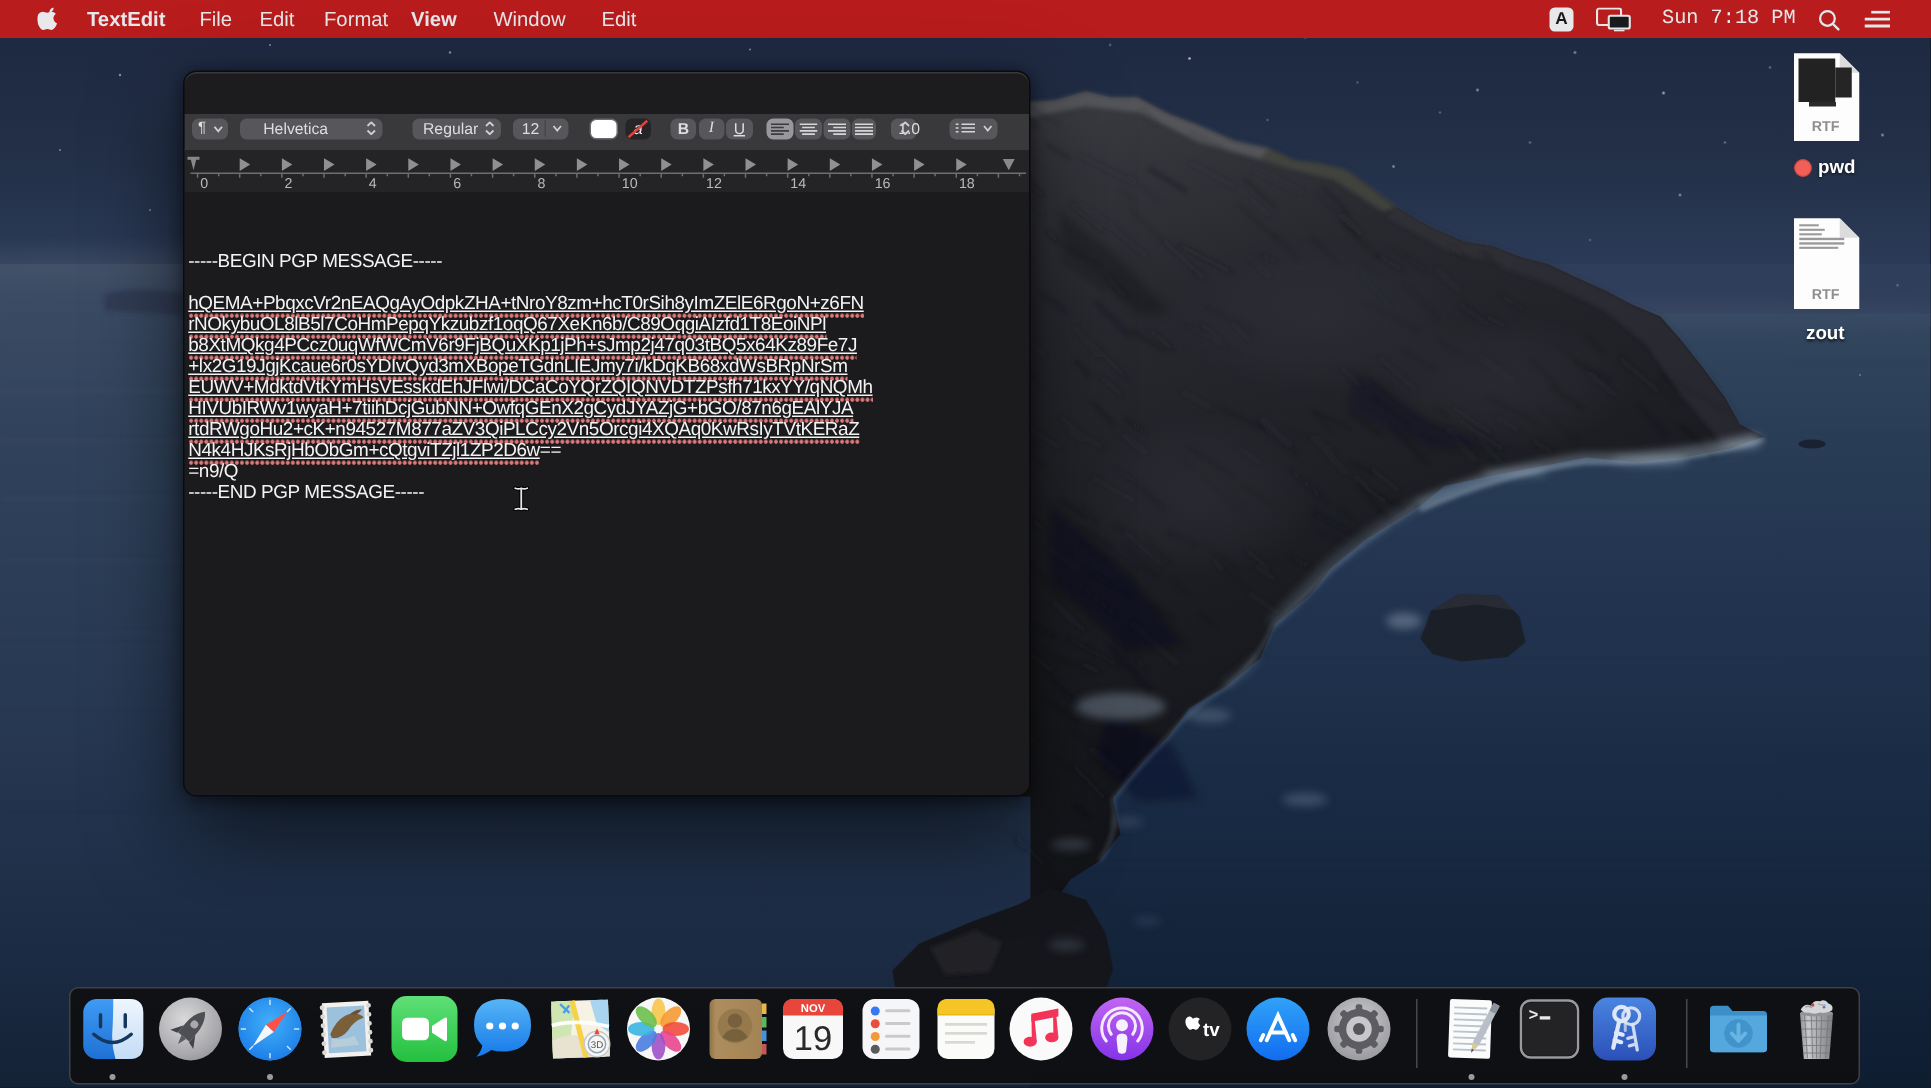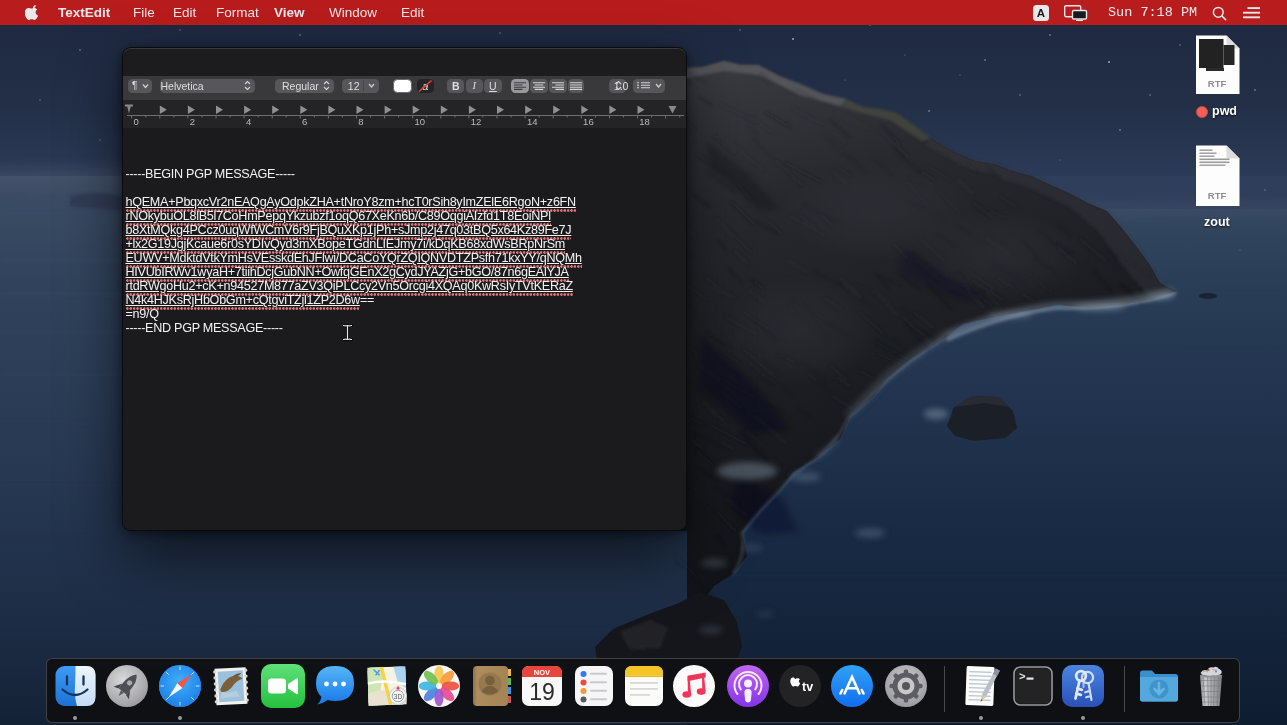--- a/index.html
+++ b/index.html
@@ -446,21 +446,21 @@
 <div id="win" class="abs">
   <div id="toolbar" class="abs"></div>
 
   <div class="w" style="left:5px;width:24px;">
     <span style="position:absolute;left:4px;top:0;font-size:10px;">¶</span>
     <svg style="position:absolute;right:3px;top:4px" width="7" height="6" viewBox="0 0 7 6">
         <path d="M1,1.5 L3.5,4.5 L6,1.5" stroke="#cfcfd2" stroke-width="1.3" fill="none"></path>
       </svg>
   </div>
   <div class="w" style="left:36.5px;width:95.5px;">
-    <span style="position:absolute;left:1px;">Helvetica</span>
+    <span style="position:absolute;left:16px;">Helvetica</span>
     <svg style="position:absolute;right:4px;top:2.5px" width="7" height="9" viewBox="0 0 7 9">
         <path d="M1,3 L3.5,0.5 L6,3 M1,6 L3.5,8.5 L6,6" stroke="#cfcfd2" stroke-width="1.2" fill="none"></path>
       </svg>
   </div>
   <div class="w" style="left:152px;width:59px;">
     <span style="position:absolute;left:7px;">Regular</span>
     <svg style="position:absolute;right:4px;top:2.5px" width="7" height="9" viewBox="0 0 7 9">
         <path d="M1,3 L3.5,0.5 L6,3 M1,6 L3.5,8.5 L6,6" stroke="#cfcfd2" stroke-width="1.2" fill="none"></path>
       </svg>
   </div>
@@ -514,21 +514,21 @@
   <div class="w" style="left:444.7px;width:16.8px;">
     <svg style="position:absolute;left:2.5px;top:3px" width="12" height="8" viewBox="0 0 12 8">
         <g stroke="#d6d6d8" stroke-width="1.1">
           <line x1="0" y1="0.8" x2="12" y2="0.8"></line>
           <line x1="0" y1="3" x2="12" y2="3"></line>
           <line x1="0" y1="5.2" x2="12" y2="5.2"></line>
           <line x1="0" y1="7.4" x2="12" y2="7.4"></line>
         </g>
       </svg>
   </div>
-  <div class="w" style="left:470.8px;width:17px;margin-left:15px;">
+  <div class="w" style="left:470.8px;width:17px;">
     <span style="position:absolute;left:5px;">1.0</span>
     <svg style="position:absolute;right:3.5px;top:2.5px" width="7" height="9" viewBox="0 0 7 9">
         <path d="M1,3 L3.5,0.5 L6,3 M1,6 L3.5,8.5 L6,6" stroke="#cfcfd2" stroke-width="1.2" fill="none"></path>
       </svg>
   </div>
   <div class="w" style="left:510.4px;width:31.5px;">
     <svg style="position:absolute;left:4px;top:3.5px" width="13" height="7" viewBox="0 0 13 7">
         <g stroke="#d6d6d8" stroke-width="1.1">
           <line x1="0" y1="0.8" x2="2" y2="0.8"></line>
           <line x1="4" y1="0.8" x2="13" y2="0.8"></line>

